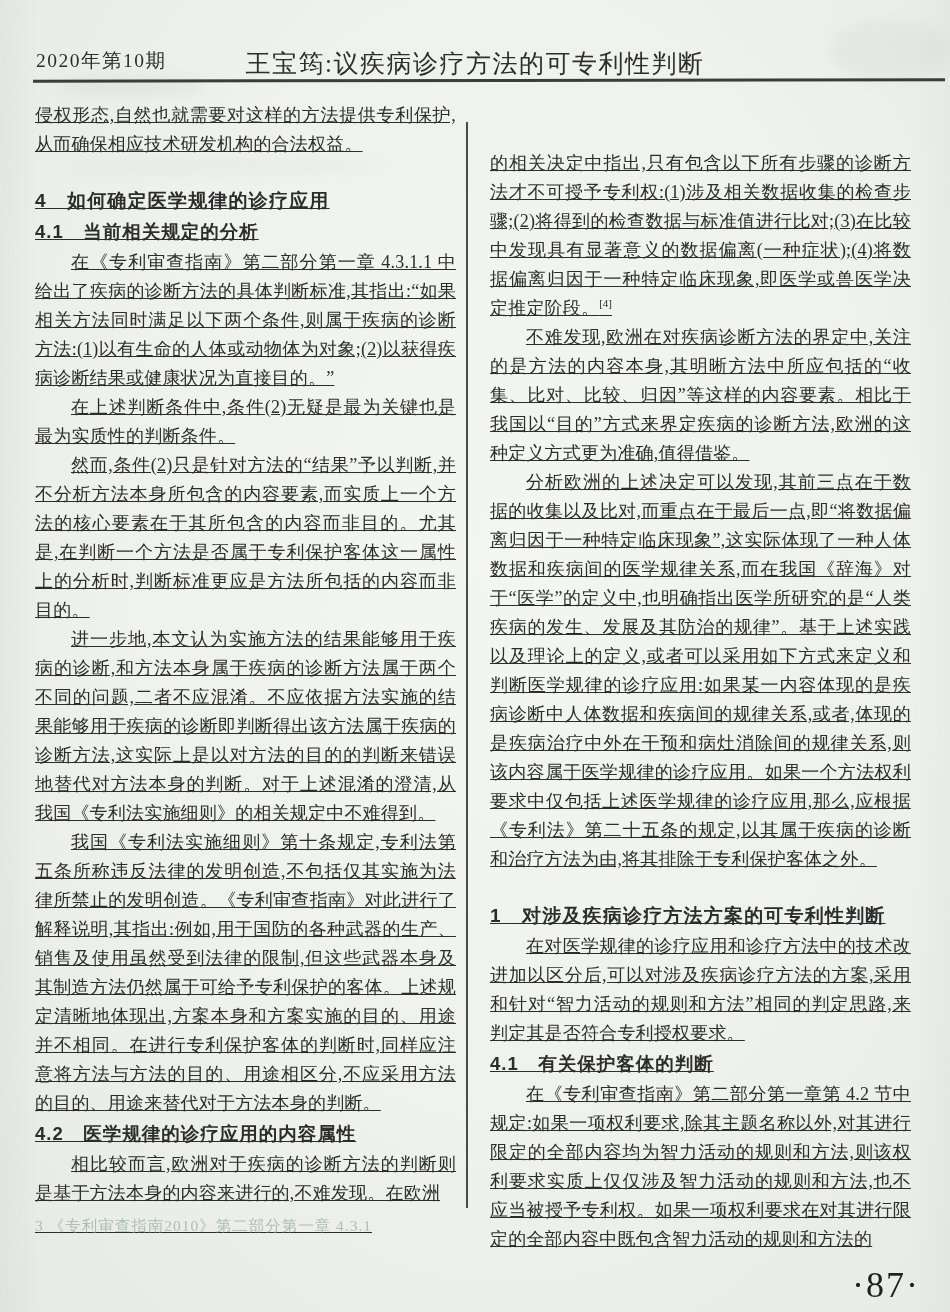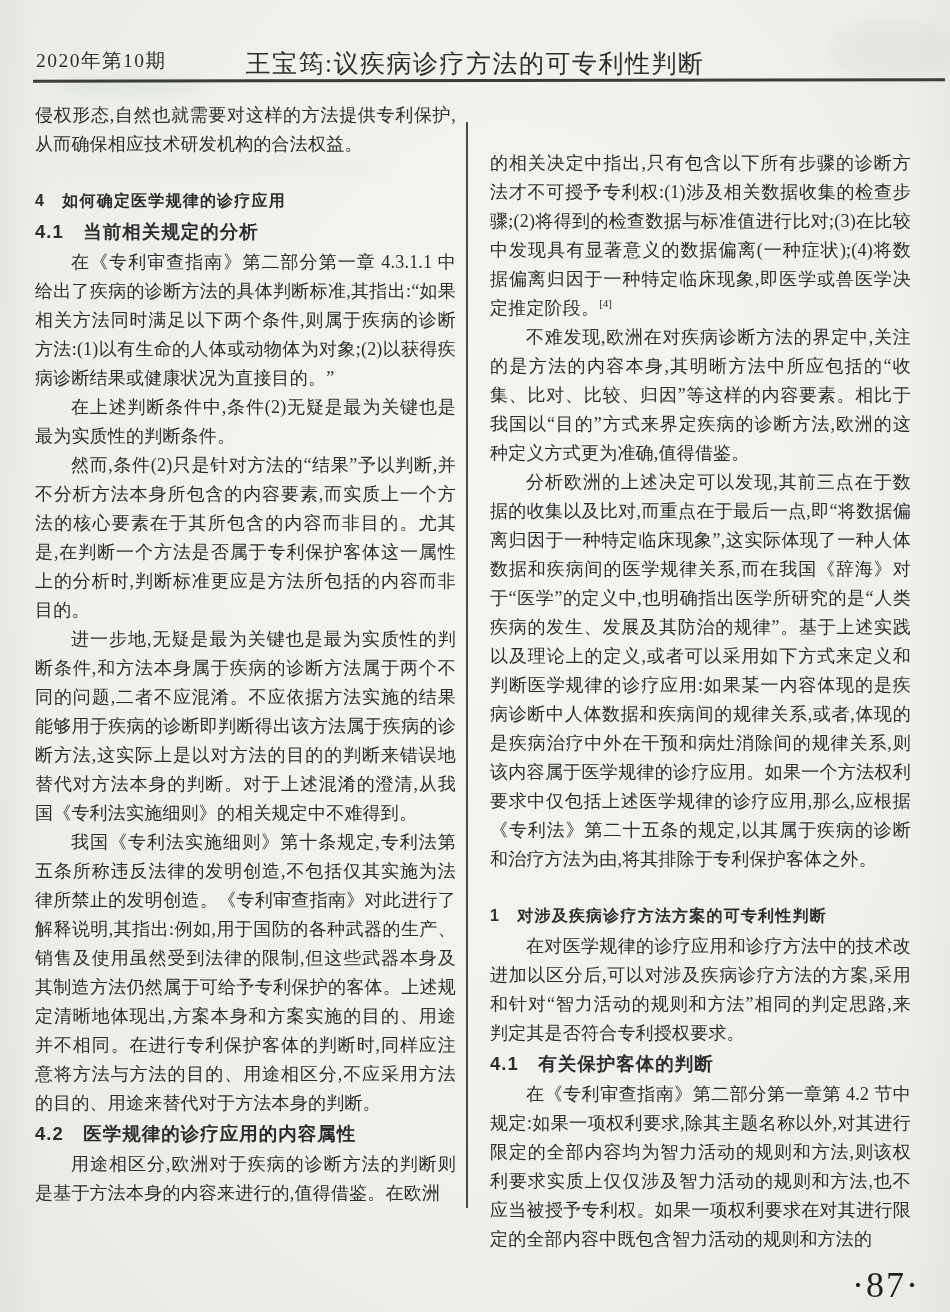--- a/index.html
+++ b/index.html
@@ -18,36 +18,36 @@
   .sm1{left:55px;top:78px;width:150px;height:16px;}
   .sm2{left:830px;top:20px;width:120px;height:60px;background:rgba(125,140,128,0.07);}
   .sm3{left:60px;top:160px;width:330px;height:14px;background:rgba(110,135,118,0.05);}
 
   .hdr-issue{position:absolute;left:36px;top:47px;font-size:19.5px;letter-spacing:1.5px;}
   .hdr-title{position:absolute;left:0;top:47px;width:950px;text-align:center;font-size:25px;letter-spacing:1.5px;}
   .hdr-rule{position:absolute;left:33px;top:79px;width:912px;height:2.6px;background:#3b3d3a;transform:rotate(-0.08deg);}
 
   .col-divider{position:absolute;left:466px;top:122px;width:1.6px;height:1086px;background:#4a4c48;}
 
-  .col{position:absolute;top:101px;width:421px;}
+  .col{position:absolute;top:101px;width:421px;text-decoration:underline;}
   .col-left{left:35px;}
   .col-right{left:490px;margin-top:48px;}
 
   .p{
     margin:0;
     font-size:18px;line-height:29px;
     letter-spacing:0.2px;
     text-align:justify;
     text-justify:inter-character;
   }
   .ind{text-indent:2em;}
   .h-section{
     margin:27px 0 1px 0;
     font-family:"Liberation Sans","DejaVu Sans",sans-serif;
-    font-weight:700;font-size:16px;line-height:30px;letter-spacing:1.2px;
+    font-weight:700;font-size:19px;line-height:30px;letter-spacing:1.2px;
   }
   .h-sub{
     margin:1px 0 1px 0;
     font-family:"Liberation Sans","DejaVu Sans",sans-serif;
     font-weight:700;font-size:18.5px;line-height:30px;letter-spacing:1px;
   }
   sup.ref{font-size:11px;line-height:0;letter-spacing:0;}
   .footnote{
     margin-top:7px;
     font-size:15.5px;line-height:22px;letter-spacing:1px;
@@ -74,24 +74,25 @@
 
   <div class="col-divider"></div>
 
   <div class="col col-left">
     <p class="p">侵权形态,自然也就需要对这样的方法提供专利保护,从而确保相应技术研发机构的合法权益。</p>
     <h3 class="h-section">4　如何确定医学规律的诊疗应用</h3>
     <h4 class="h-sub">4.1　当前相关规定的分析</h4>
     <p class="p ind">在《专利审查指南》第二部分第一章 4.3.1.1 中给出了疾病的诊断方法的具体判断标准,其指出:“如果相关方法同时满足以下两个条件,则属于疾病的诊断方法:(1)以有生命的人体或动物体为对象;(2)以获得疾病诊断结果或健康状况为直接目的。”</p>
     <p class="p ind">在上述判断条件中,条件(2)无疑是最为关键也是最为实质性的判断条件。</p>
     <p class="p ind">然而,条件(2)只是针对方法的“结果”予以判断,并不分析方法本身所包含的内容要素,而实质上一个方法的核心要素在于其所包含的内容而非目的。尤其是,在判断一个方法是否属于专利保护客体这一属性上的分析时,判断标准更应是方法所包括的内容而非目的。</p>
-    <p class="p ind">进一步地,无疑是最为关键也是最为实质性的判断条件,和方法本身属于疾病的诊断方法属于两个不同的问题,二者不应混淆。不应依据方法实施的结果能够用于疾病的诊断即判断得出该方法属于疾病的诊断方法,这实际上是以对方法的目的的判断来错误地替代对方法本身的判断。对于上述混淆的澄清,从我国《专利法实施细则》的相关规定中不难得到。</p>
+    <p class="p ind">进一步地,本文认为实施方法的结果能够用于疾病的诊断,和方法本身属于疾病的诊断方法属于两个不同的问题,二者不应混淆。不应依据方法实施的结果能够用于疾病的诊断即判断得出该方法属于疾病的诊断方法,这实际上是以对方法的目的的判断来错误地替代对方法本身的判断。对于上述混淆的澄清,从我国《专利法实施细则》的相关规定中不难得到。</p>
     <p class="p ind">我国《专利法实施细则》第十条规定,专利法第五条所称违反法律的发明创造,不包括仅其实施为法律所禁止的发明创造。《专利审查指南》对此进行了解释说明,其指出:例如,用于国防的各种武器的生产、销售及使用虽然受到法律的限制,但这些武器本身及其制造方法仍然属于可给予专利保护的客体。上述规定清晰地体现出,方案本身和方案实施的目的、用途并不相同。在进行专利保护客体的判断时,同样应注意将方法与方法的目的、用途相区分,不应采用方法的目的、用途来替代对于方法本身的判断。</p>
     <h4 class="h-sub">4.2　医学规律的诊疗应用的内容属性</h4>
-    <p class="p ind">用途相区分,欧洲对于疾病的诊断方法的判断则是基于方法本身的内容来进行的,值得借鉴。在欧洲</p>
+    <p class="p ind">相比较而言,欧洲对于疾病的诊断方法的判断则是基于方法本身的内容来进行的,不难发现。在欧洲</p>
+    <div class="footnote">3 《专利审查指南2010》第二部分第一章 4.3.1</div>
   </div>
 
   <div class="col col-right">
     <p class="p"><span>的相关决定中指出,只有包含以下所有步骤的诊断方法才不可授予专利权:(1)涉及相关数据收集的检查步骤;(2)将得到的检查数据与标准值进行比对;(3)在比较中发现具有显著意义的数据偏离(一种症状);(4)将数据偏离归因于一种特定临床现象,即医学或兽医学决定推定阶段。</span><sup class="ref">[4]</sup></p>
     <p class="p ind">不难发现,欧洲在对疾病诊断方法的界定中,关注的是方法的内容本身,其明晰方法中所应包括的“收集、比对、比较、归因”等这样的内容要素。相比于我国以“目的”方式来界定疾病的诊断方法,欧洲的这种定义方式更为准确,值得借鉴。</p>
     <p class="p ind">分析欧洲的上述决定可以发现,其前三点在于数据的收集以及比对,而重点在于最后一点,即“将数据偏离归因于一种特定临床现象”,这实际体现了一种人体数据和疾病间的医学规律关系,而在我国《辞海》对于“医学”的定义中,也明确指出医学所研究的是“人类疾病的发生、发展及其防治的规律”。基于上述实践以及理论上的定义,或者可以采用如下方式来定义和判断医学规律的诊疗应用:如果某一内容体现的是疾病诊断中人体数据和疾病间的规律关系,或者,体现的是疾病治疗中外在干预和病灶消除间的规律关系,则该内容属于医学规律的诊疗应用。如果一个方法权利要求中仅包括上述医学规律的诊疗应用,那么,应根据《专利法》第二十五条的规定,以其属于疾病的诊断和治疗方法为由,将其排除于专利保护客体之外。</p>
     <h3 class="h-section">1　对涉及疾病诊疗方法方案的可专利性判断</h3>
     <p class="p ind">在对医学规律的诊疗应用和诊疗方法中的技术改进加以区分后,可以对涉及疾病诊疗方法的方案,采用和针对“智力活动的规则和方法”相同的判定思路,来判定其是否符合专利授权要求。</p>
     <h4 class="h-sub">4.1　有关保护客体的判断</h4>
     <p class="p ind">在《专利审查指南》第二部分第一章第 4.2 节中规定:如果一项权利要求,除其主题名称以外,对其进行限定的全部内容均为智力活动的规则和方法,则该权利要求实质上仅仅涉及智力活动的规则和方法,也不应当被授予专利权。如果一项权利要求在对其进行限定的全部内容中既包含智力活动的规则和方法的</p>

